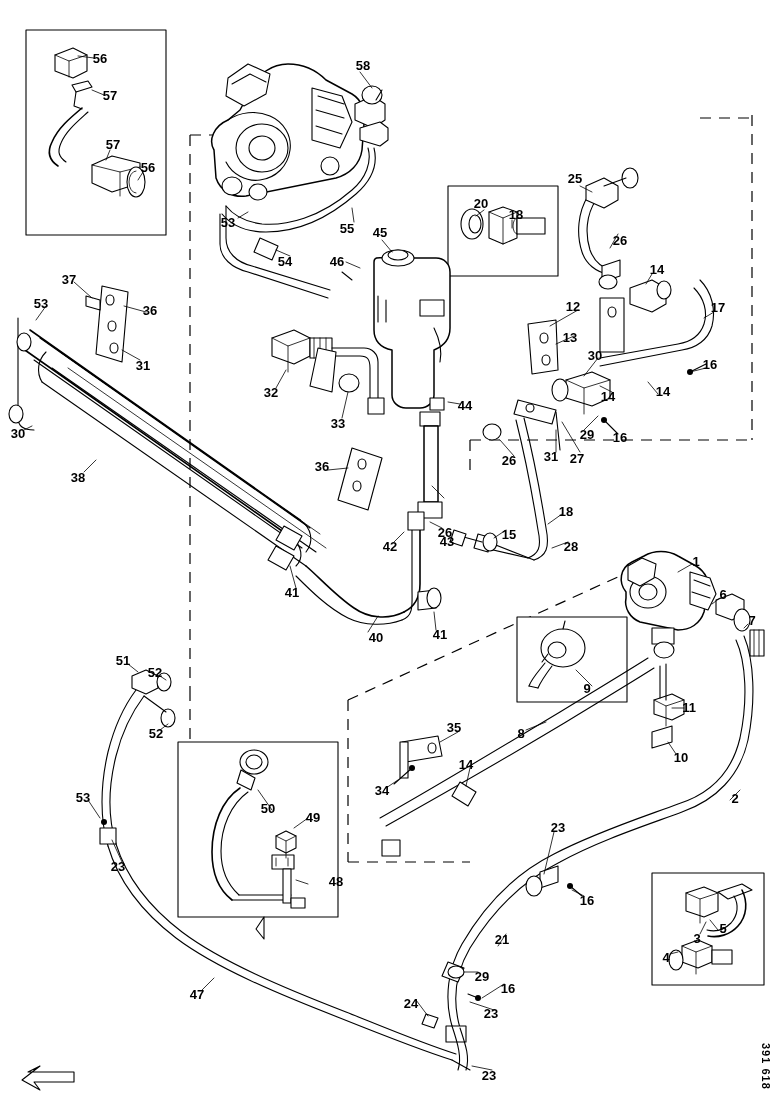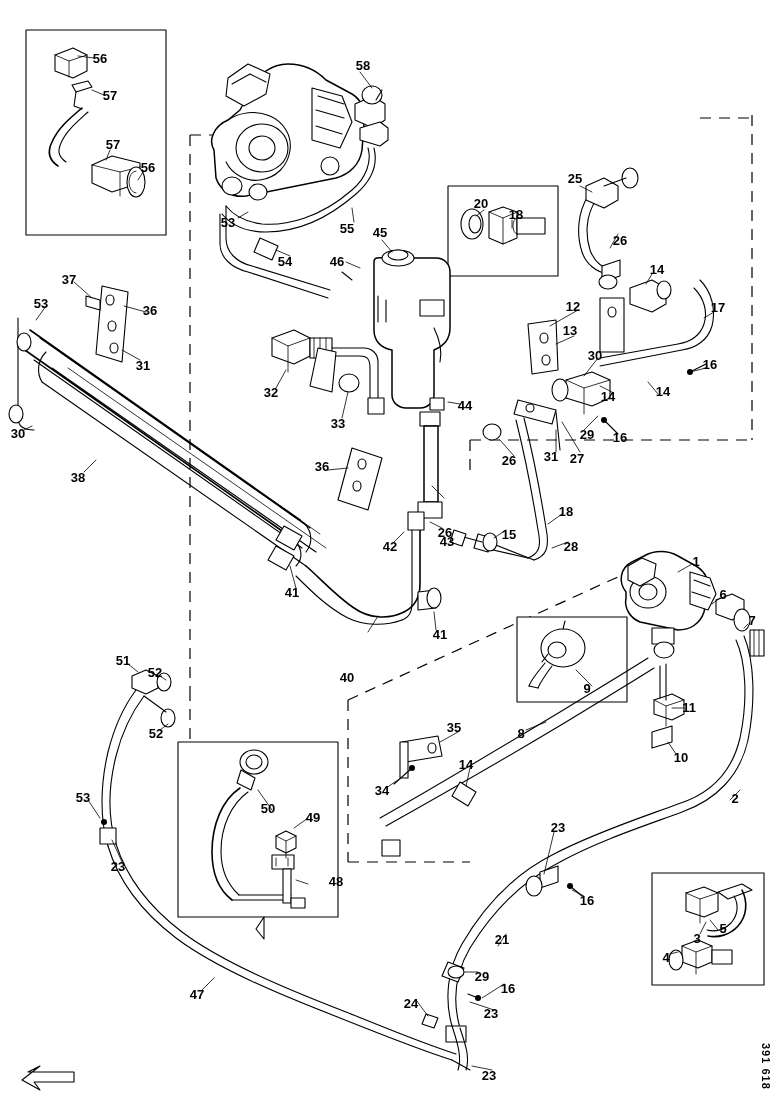--- a/index.html
+++ b/index.html
@@ -400,21 +400,21 @@
       <div class="callout" style="left: 380px; top: 232px;">45</div>
       <div class="callout" style="left: 620px; top: 240px;">26</div>
       <div class="callout" style="left: 285px; top: 261px;">54</div>
       <div class="callout" style="left: 337px; top: 261px;">46</div>
       <div class="callout" style="left: 69px; top: 279px;">37</div>
       <div class="callout" style="left: 657px; top: 269px;">14</div>
       <div class="callout" style="left: 41px; top: 303px;">53</div>
       <div class="callout" style="left: 150px; top: 310px;">36</div>
       <div class="callout" style="left: 573px; top: 306px;">12</div>
       <div class="callout" style="left: 718px; top: 307px;">17</div>
-      <div class="callout" style="left: 570px; top: 330px;">13</div>
+      <div class="callout" style="left: 570px; top: 337px;">13</div>
       <div class="callout" style="left: 143px; top: 365px;">31</div>
       <div class="callout" style="left: 595px; top: 355px;">30</div>
       <div class="callout" style="left: 710px; top: 364px;">16</div>
       <div class="callout" style="left: 271px; top: 392px;">32</div>
       <div class="callout" style="left: 608px; top: 396px;">14</div>
       <div class="callout" style="left: 663px; top: 391px;">14</div>
       <div class="callout" style="left: 338px; top: 423px;">33</div>
       <div class="callout" style="left: 465px; top: 405px;">44</div>
       <div class="callout" style="left: 587px; top: 434px;">29</div>
       <div class="callout" style="left: 620px; top: 437px;">16</div>
@@ -426,21 +426,21 @@
       <div class="callout" style="left: 322px; top: 466px;">36</div>
       <div class="callout" style="left: 447px; top: 501px; margin-top: 40px;">43</div>
       <div class="callout" style="left: 445px; top: 532px;">26</div>
       <div class="callout" style="left: 509px; top: 534px;">15</div>
       <div class="callout" style="left: 566px; top: 511px;">18</div>
       <div class="callout" style="left: 390px; top: 546px;">42</div>
       <div class="callout" style="left: 571px; top: 546px;">28</div>
       <div class="callout" style="left: 696px; top: 561px;">1</div>
       <div class="callout" style="left: 292px; top: 592px;">41</div>
       <div class="callout" style="left: 440px; top: 634px;">41</div>
-      <div class="callout" style="left: 347px; top: 637px; margin-top: 40px;">40</div>
+      <div class="callout" style="left: 376px; top: 637px;">40</div>
       <div class="callout" style="left: 723px; top: 594px;">6</div>
       <div class="callout" style="left: 752px; top: 620px;">7</div>
       <div class="callout" style="left: 587px; top: 688px;">9</div>
       <div class="callout" style="left: 689px; top: 707px;">11</div>
       <div class="callout" style="left: 521px; top: 733px;">8</div>
       <div class="callout" style="left: 123px; top: 660px;">51</div>
       <div class="callout" style="left: 155px; top: 672px;">52</div>
       <div class="callout" style="left: 681px; top: 757px;">10</div>
       <div class="callout" style="left: 454px; top: 727px;">35</div>
       <div class="callout" style="left: 156px; top: 733px;">52</div>

